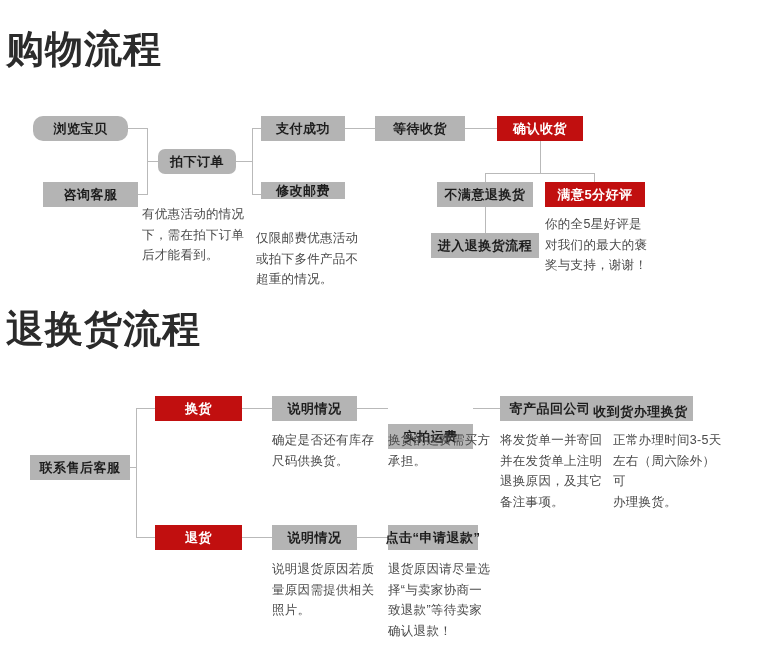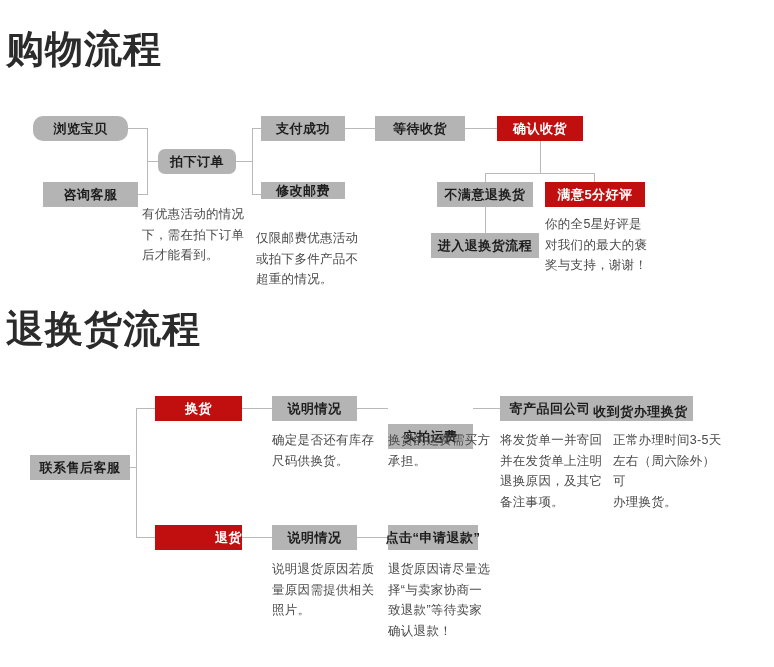--- a/index.html
+++ b/index.html
@@ -179,21 +179,21 @@
   </div>
 
   <div class="node gray" style="left:500px; top:396px; width:100px; height:25px;">
     <span>寄产品回公司</span>
   </div>
 
   <div class="node gray" style="left:588px; top:396px; width:105px; height:25px;align-items:flex-end;">
     <span>收到货办理换货</span>
   </div>
 
-  <div class="node red" style="left:155px; top:525px; width:87px; height:25px;justify-content:flex-end;">
+  <div class="node red" style="left:155px; top:525px; width:87px; height:25px;">
     <span>退货</span>
   </div>
 
   <div class="node gray" style="left:272px; top:525px; width:85px; height:25px;">
     <span>说明情况</span>
   </div>
 
   <div class="node gray" style="left:388px; top:525px; width:90px; height:25px;">
     <span>点击“申请退款”</span>
   </div>

